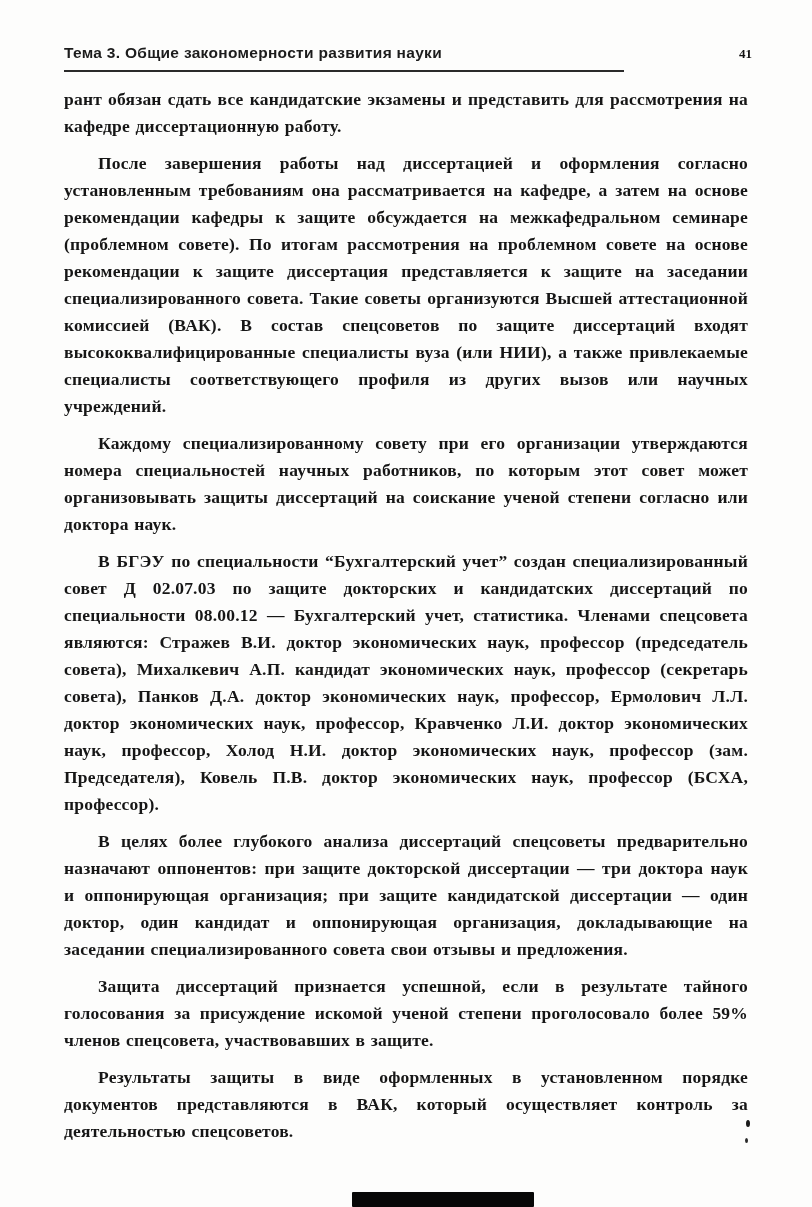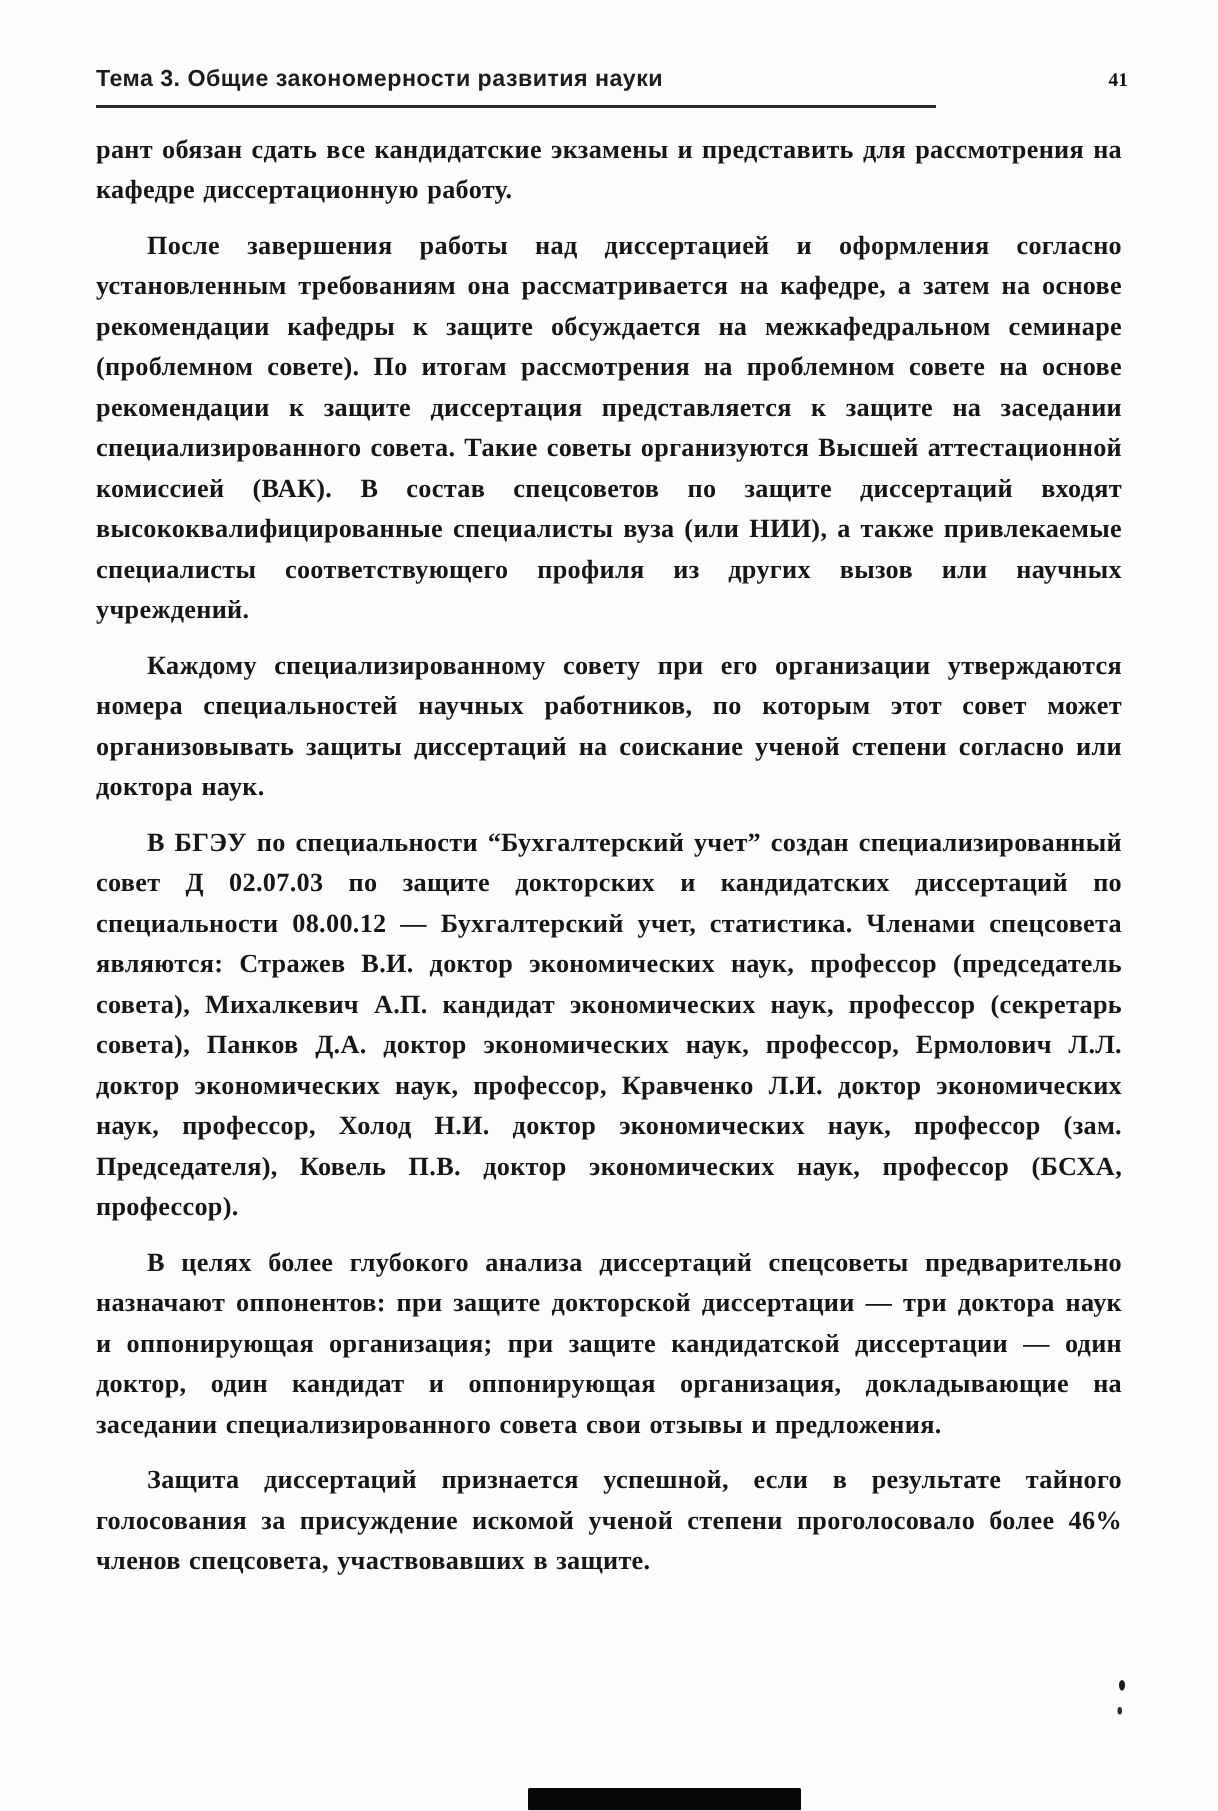--- a/index.html
+++ b/index.html
@@ -106,20 +106,21 @@
   </div>
 
   <div class="head-rule"></div>
 
   <div class="body-text">
     <p class="no-indent">рант обязан сдать все кандидатские экзамены и представить для рассмотрения на кафедре диссертационную работу.</p>
     <p>После завершения работы над диссертацией и оформления согласно установленным требованиям она рассматривается на кафедре, а затем на основе рекомендации кафедры к защите обсуждается на межкафедральном семинаре (проблемном совете). По итогам рассмотрения на проблемном совете на основе рекомендации к защите диссертация представляется к защите на заседании специализированного совета. Такие советы организуются Высшей аттестационной комиссией (ВАК). В состав спецсоветов по защите диссертаций входят высококвалифицированные специалисты вуза (или НИИ), а также привлекаемые специалисты соответствующего профиля из других вызов или научных учреждений.</p>
     <p>Каждому специализированному совету при его организации утверждаются номера специальностей научных работников, по которым этот совет может организовывать защиты диссертаций на соискание ученой степени согласно или доктора наук.</p>
     <p>В БГЭУ по специальности “Бухгалтерский учет” создан специализированный совет Д 02.07.03 по защите докторских и кандидатских диссертаций по специальности 08.00.12 — Бухгалтерский учет, статистика. Членами спецсовета являются: Стражев В.И. доктор экономических наук, профессор (председатель совета), Михалкевич А.П. кандидат экономических наук, профессор (секретарь совета), Панков Д.А. доктор экономических наук, профессор, Ермолович Л.Л. доктор экономических наук, профессор, Кравченко Л.И. доктор экономических наук, профессор, Холод Н.И. доктор экономических наук, профессор (зам. Председателя), Ковель П.В. доктор экономических наук, профессор (БСХА, профессор).</p>
     <p>В целях более глубокого анализа диссертаций спецсоветы предварительно назначают оппонентов: при защите докторской диссертации — три доктора наук и оппонирующая организация; при защите кандидатской диссертации — один доктор, один кандидат и оппонирующая организация, докладывающие на заседании специализированного совета свои отзывы и предложения.</p>
-    <p>Защита диссертаций признается успешной, если в результате тайного голосования за присуждение искомой ученой степени проголосовало более 46% членов спецсовета, участвовавших в защите.</p>
+    <p>Защита диссертаций признается успешной, если в результате тайного голосования за присуждение искомой ученой степени проголосовало более 59% членов спецсовета, участвовавших в защите.</p>
+    <p>Результаты защиты в виде оформленных в установленном порядке документов представляются в ВАК, который осуществляет контроль за деятельностью спецсоветов.</p>
   </div>
 
   <div class="scan-bar"></div>
   <div class="scan-speck-1"></div>
   <div class="scan-speck-2"></div>
 
 </div>
 
 </body></html>

